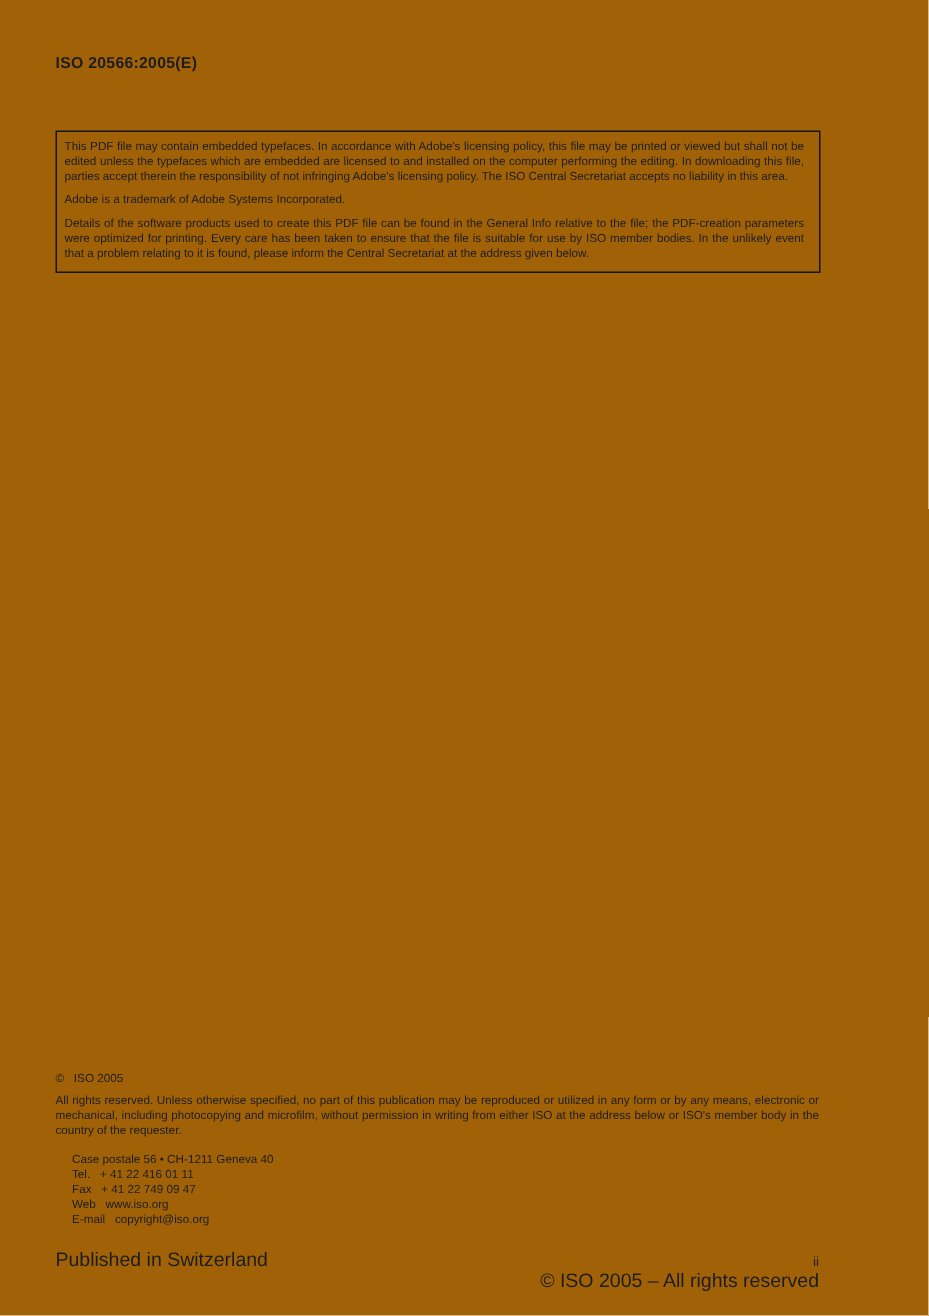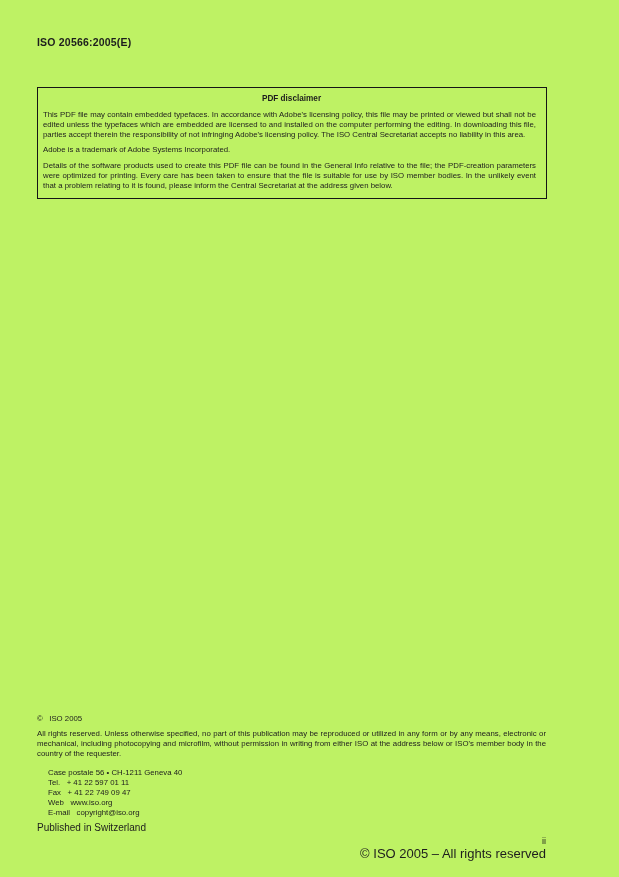--- a/index.html
+++ b/index.html
@@ -10,21 +10,21 @@
   body {
     width: 619px;
     height: 877px;
     font-family: "Liberation Sans", sans-serif;
     color: #1d1d1d;
   }
   .page {
     position: relative;
     width: 619px;
     height: 877px;
-    background: #bef264;
+    background: #a16207;
     overflow: hidden;
   }
   .doc-number {
     position: absolute;
     left: 37px;
     top: 36px;
     font-size: 10.5px;
     font-weight: bold;
     letter-spacing: 0.2px;
     white-space: pre;
@@ -70,22 +70,22 @@
   }
   .office {
     margin-left: 11px;
   }
   .office-line {
     font-size: 7.8px;
     line-height: 10px;
     white-space: pre-wrap;
   }
   .published {
-    font-size: 10px;
-    margin-top: 4px;
+    font-size: 13px;
+    margin-top: 14px;
   }
   .footer {
     position: absolute;
     left: 37px;
     top: 836px;
     width: 509px;
     display: flex;
     justify-content: space-between;
     align-items: flex-end;
     flex-direction: column;
@@ -98,32 +98,31 @@
   }
 </style>
 </head>
 <body>
 
 <div class="page">
 
   <div class="doc-number">ISO 20566:2005(E)</div>
 
   <div class="disclaimer-box">
-    <div class="disclaimer-title">PDF disclaimer</div>
     <p class="disclaimer-para">This PDF file may contain embedded typefaces. In accordance with Adobe's licensing policy, this file may be printed or viewed but shall not be edited unless the typefaces which are embedded are licensed to and installed on the computer performing the editing. In downloading this file, parties accept therein the responsibility of not infringing Adobe's licensing policy. The ISO Central Secretariat accepts no liability in this area.</p>
     <p class="disclaimer-para">Adobe is a trademark of Adobe Systems Incorporated.</p>
     <p class="disclaimer-para">Details of the software products used to create this PDF file can be found in the General Info relative to the file; the PDF-creation parameters were optimized for printing. Every care has been taken to ensure that the file is suitable for use by ISO member bodies. In the unlikely event that a problem relating to it is found, please inform the Central Secretariat at the address given below.</p>
   </div>
 
   <div class="copyright-block">
     <div class="copyright-notice">©   ISO 2005</div>
     <p class="rights">All rights reserved. Unless otherwise specified, no part of this publication may be reproduced or utilized in any form or by any means, electronic or mechanical, including photocopying and microfilm, without permission in writing from either ISO at the address below or ISO's member body in the country of the requester.</p>
     <div class="office">
       <div class="office-line">Case postale 56 • CH-1211 Geneva 40</div>
-      <div class="office-line">Tel.   + 41 22 597 01 11</div>
+      <div class="office-line">Tel.   + 41 22 416 01 11</div>
       <div class="office-line">Fax   + 41 22 749 09 47</div>
       <div class="office-line">Web   www.iso.org</div>
       <div class="office-line">E-mail   copyright@iso.org</div>
     </div>
     <div class="published">Published in Switzerland</div>
   </div>
 
   <div class="footer">
     <span class="page-num">ii</span>
     <span class="footer-copy">© ISO 2005 – All rights reserved</span>

